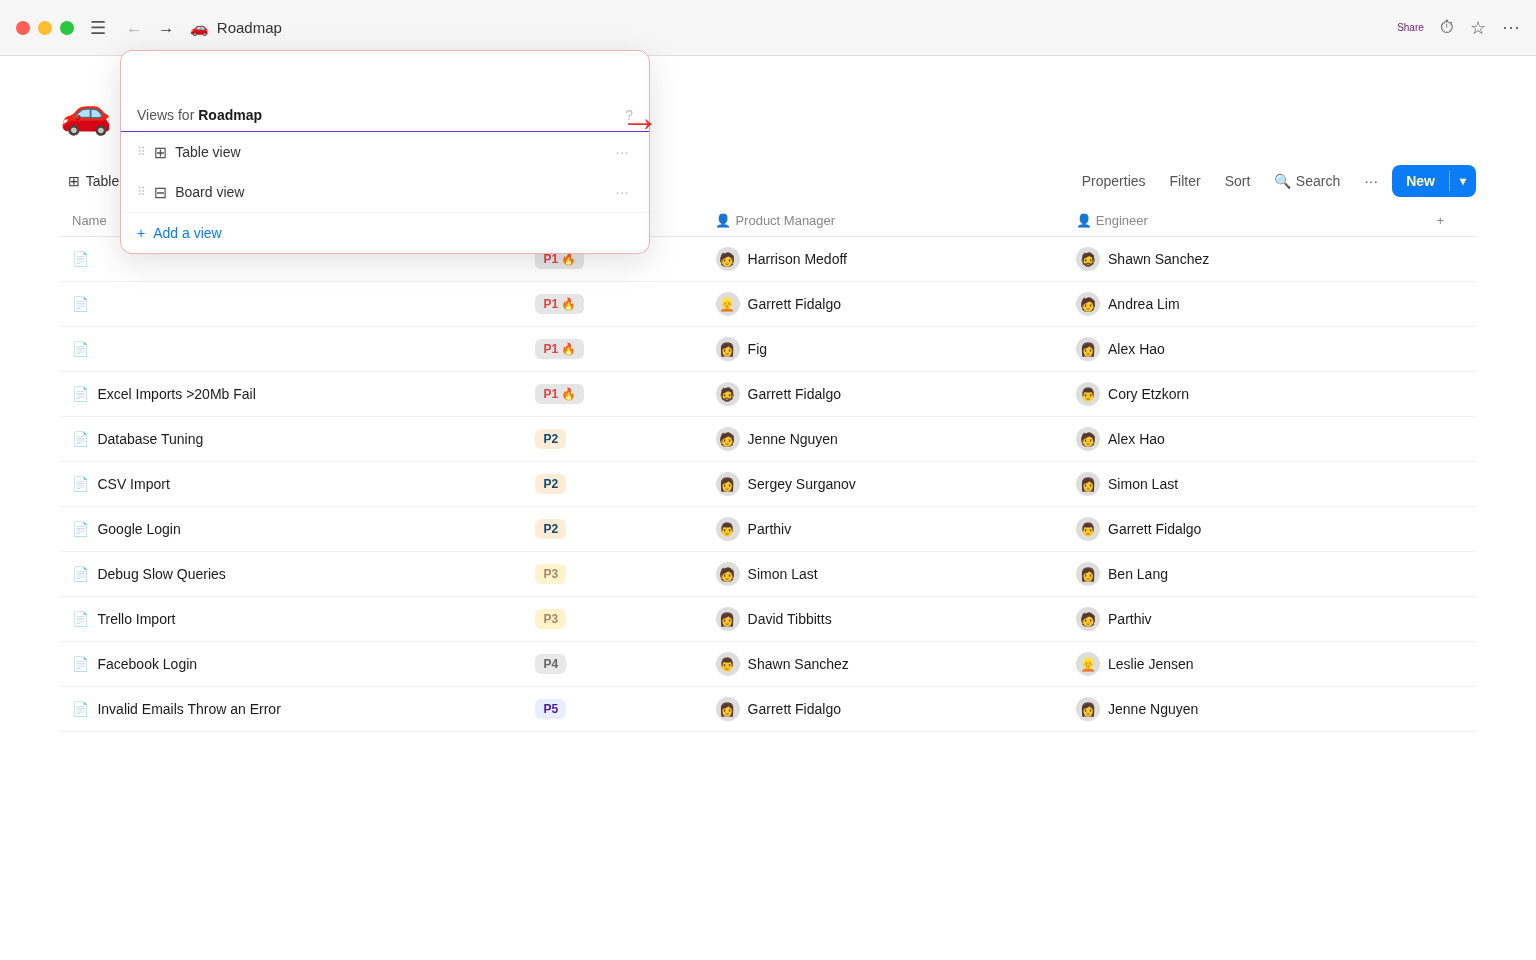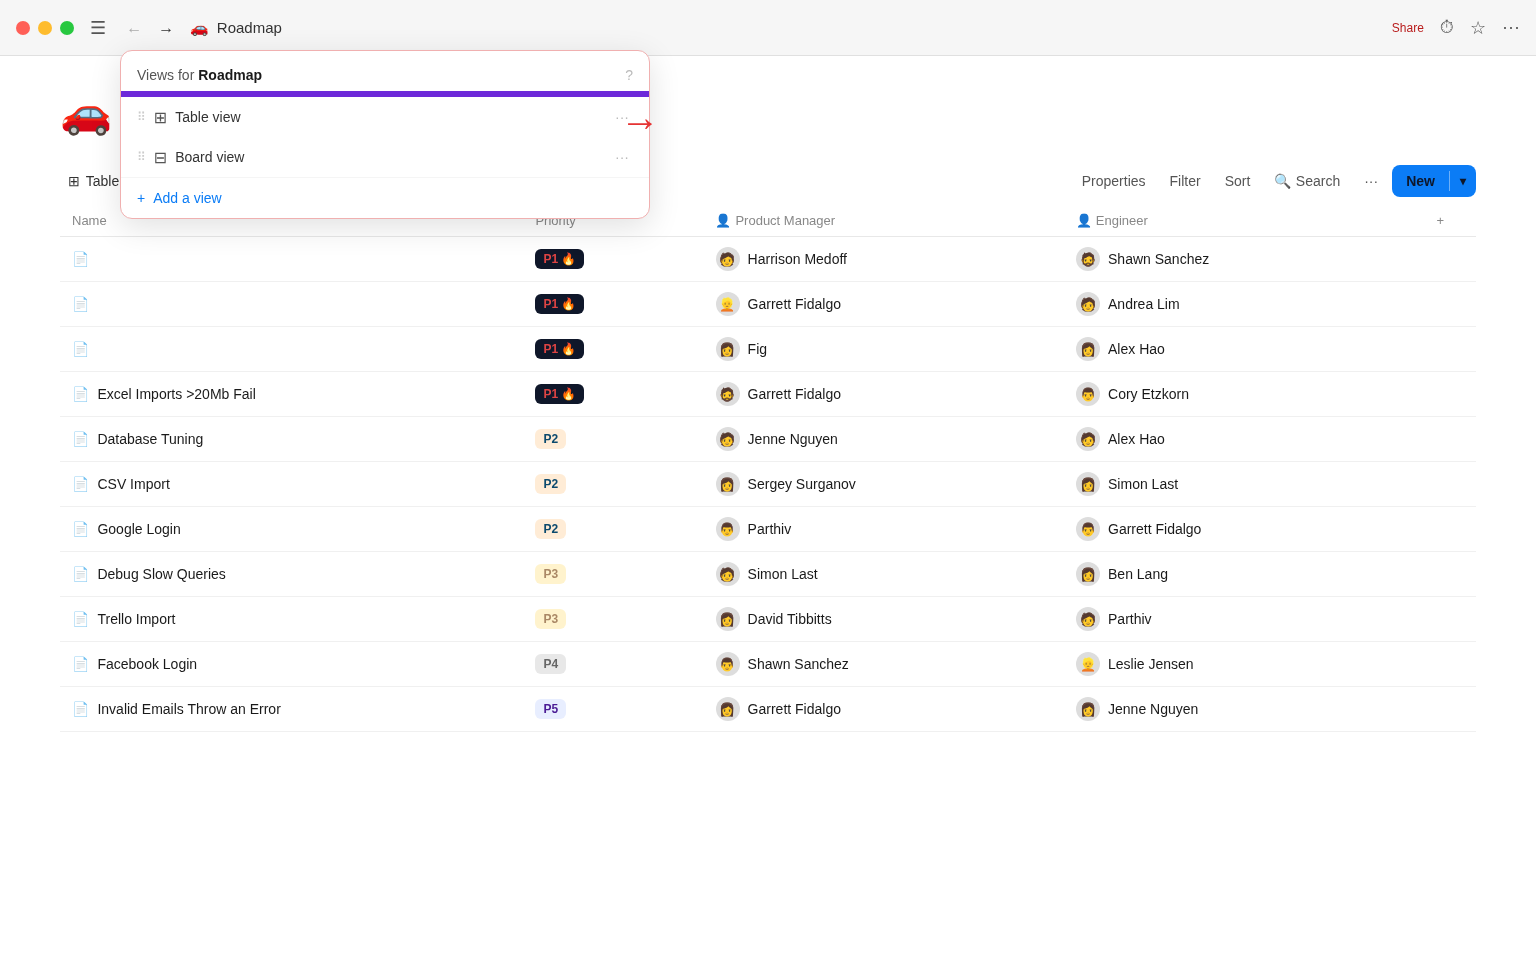--- a/index.html
+++ b/index.html
@@ -61,22 +61,22 @@
       font-weight: 500;
       color: #333;
       flex: 1;
     }
     .titlebar-actions {
       display: flex;
       align-items: center;
       gap: 16px;
     }
     .share-btn {
-      font-size: 12px;
-      color: #b91c1c;
+      font-size: 10px;
+      color: #701a75;
       font-weight: 500;
       cursor: pointer;
       margin-left: 32px;
     }
     .titlebar-icon-btn {
       font-size: 18px;
       color: #555;
       cursor: pointer;
     }
 
@@ -130,21 +130,21 @@
       border: none;
       background: none;
       display: flex;
       align-items: center;
       gap: 4px;
     }
     .new-btn {
       display: flex;
       align-items: center;
       background: #0b7cf6;
-      color: #0f172a;
+      color: #fef9c3;
       border: none;
       border-radius: 8px;
       font-size: 14px;
       font-weight: 600;
       cursor: pointer;
       overflow: hidden;
     }
     .new-btn-main {
       padding: 8px 14px;
     }
@@ -197,21 +197,21 @@
     }
     .priority-badge {
       display: inline-flex;
       align-items: center;
       gap: 4px;
       padding: 3px 8px;
       border-radius: 6px;
       font-size: 12px;
       font-weight: 600;
     }
-    .p1 { background: #0f172a; color: #d44; }
+    .p1 { background: #e5e5e5; color: #d44; }
     .p2 { background: #ffecd6; color: #0c4a6e; }
     .p3 { background: #fff3cd; color: #a86; }
     .p4 { background: #e8e8e8; color: #666; }
     .p5 { background: #e8eeff; color: #4c1d95; }
     .person-cell {
       display: flex;
       align-items: center;
       gap: 8px;
     }
     .avatar {
@@ -249,21 +249,22 @@
       border-radius: 12px;
       box-shadow: 0 8px 32px rgba(0,0,0,0.12);
       z-index: 100;
       padding: 0;
     }
     .dropdown-header {
       display: flex;
       align-items: center;
       justify-content: space-between;
       padding: 16px 16px 8px 16px;
-      border-bottom: 6px solid #6d28d9;
+      border-bottom: 1px solid #6d28d9;
+      margin-top: 40px;
     }
     .dropdown-title {
       font-size: 14px;
       color: #555;
     }
     .dropdown-title strong {
       color: #1a1a1a;
     }
     .dropdown-help {
       color: #bbb;

